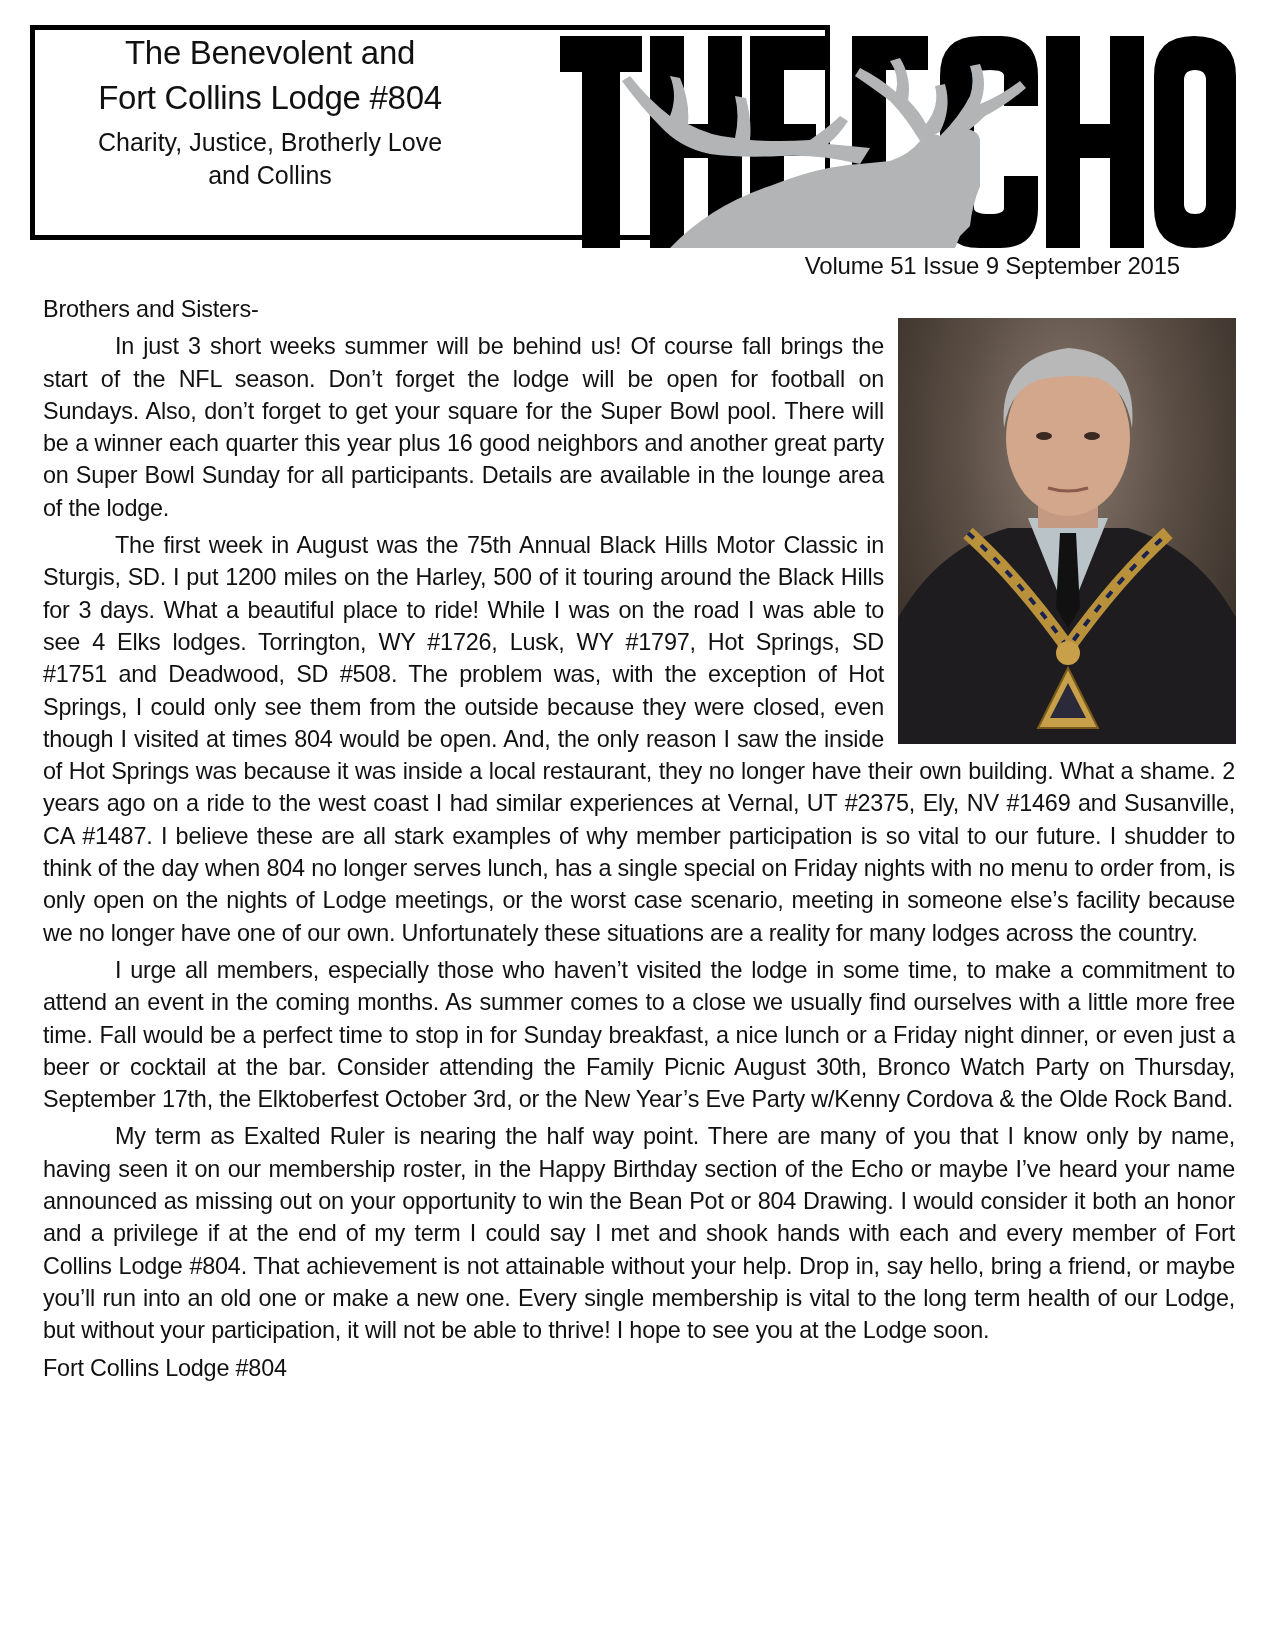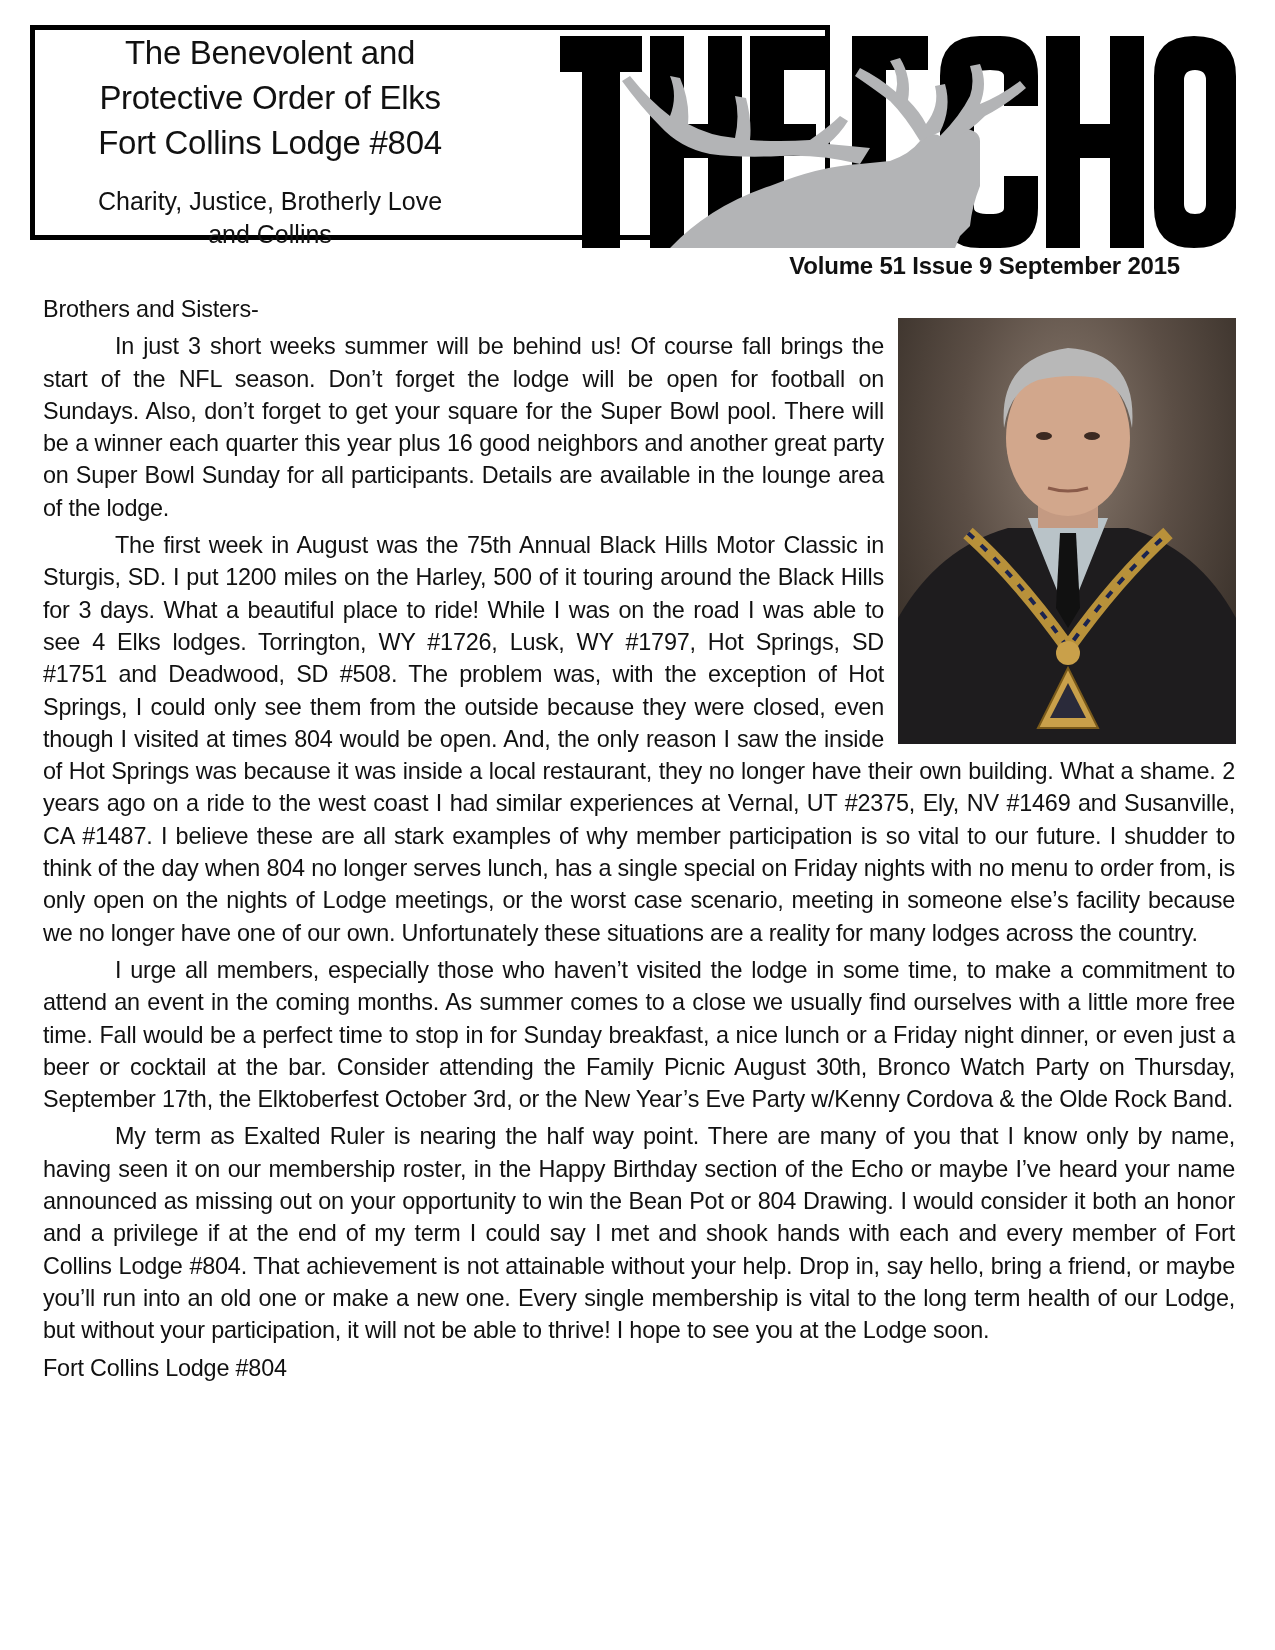--- a/index.html
+++ b/index.html
@@ -2,42 +2,41 @@
 <html><head>
 <meta charset="utf-8">
 <style>
   html, body { margin: 0; padding: 0; background: #ffffff; }
   body { width: 1275px; height: 1650px; position: relative; overflow: hidden;
          font-family: "Liberation Sans", sans-serif; color: #111; }
   .masthead-box { position: absolute; left: 30px; top: 25px; width: 800px; height: 215px;
                   border: 5px solid #000; box-sizing: border-box; background: #fff; z-index: 1; }
   .masthead-text { position: absolute; left: 35px; top: 30px; width: 470px; text-align: center; z-index: 4; }
   .org-line { font-size: 33px; line-height: 45px; letter-spacing: -0.3px; }
-  .motto { font-size: 25px; line-height: 33px; margin-top: 20px; }
+  .motto { font-size: 25px; line-height: 33px; margin-top: 6px; }
   .logo { position: absolute; left: 560px; top: 36px; width: 680px; height: 212px; z-index: 2; }
   .logo svg { width: 100%; height: 100%; }
-  .volume { position: absolute; right: 95px; top: 252px; font-size: 24px; font-weight: bold;
+  .volume { position: absolute; right: 95px; top: 252px; font-size: 24px; font-weight: normal;
             letter-spacing: -0.2px; }
   .photo { position: absolute; left: 898px; top: 318px; width: 338px; height: 426px;
            background: radial-gradient(ellipse at 50% 30%, #8a7b6f 0%, #5b4e45 45%, #2d2620 100%); overflow: hidden; }
   .article { position: absolute; left: 38px; top: 288px; width: 1202px; font-size: 23.4px; line-height: 32.3px;
              letter-spacing: -0.2px; }
   .article p { margin: 5px; text-align: justify; }
   .indent { text-indent: 72px; }
   .float-spacer { float: right; width: 356px; height: 450px; }
   .sig { margin: 0; }
 </style>
 </head>
 <body>
 
 <div class="masthead-box"></div>
 
 <div class="masthead-text">
   <div class="org-line">The Benevolent and</div>
-  <div class="org-line">Protective Order of Elks</div>
   <div class="org-line">Fort Collins Lodge #804</div>
   <div class="motto">
     <div>Charity, Justice, Brotherly Love</div>
     <div>and Collins</div>
   </div>
 </div>
 
 <div class="logo">
   <svg viewBox="0 0 680 212" preserveAspectRatio="none">
 

